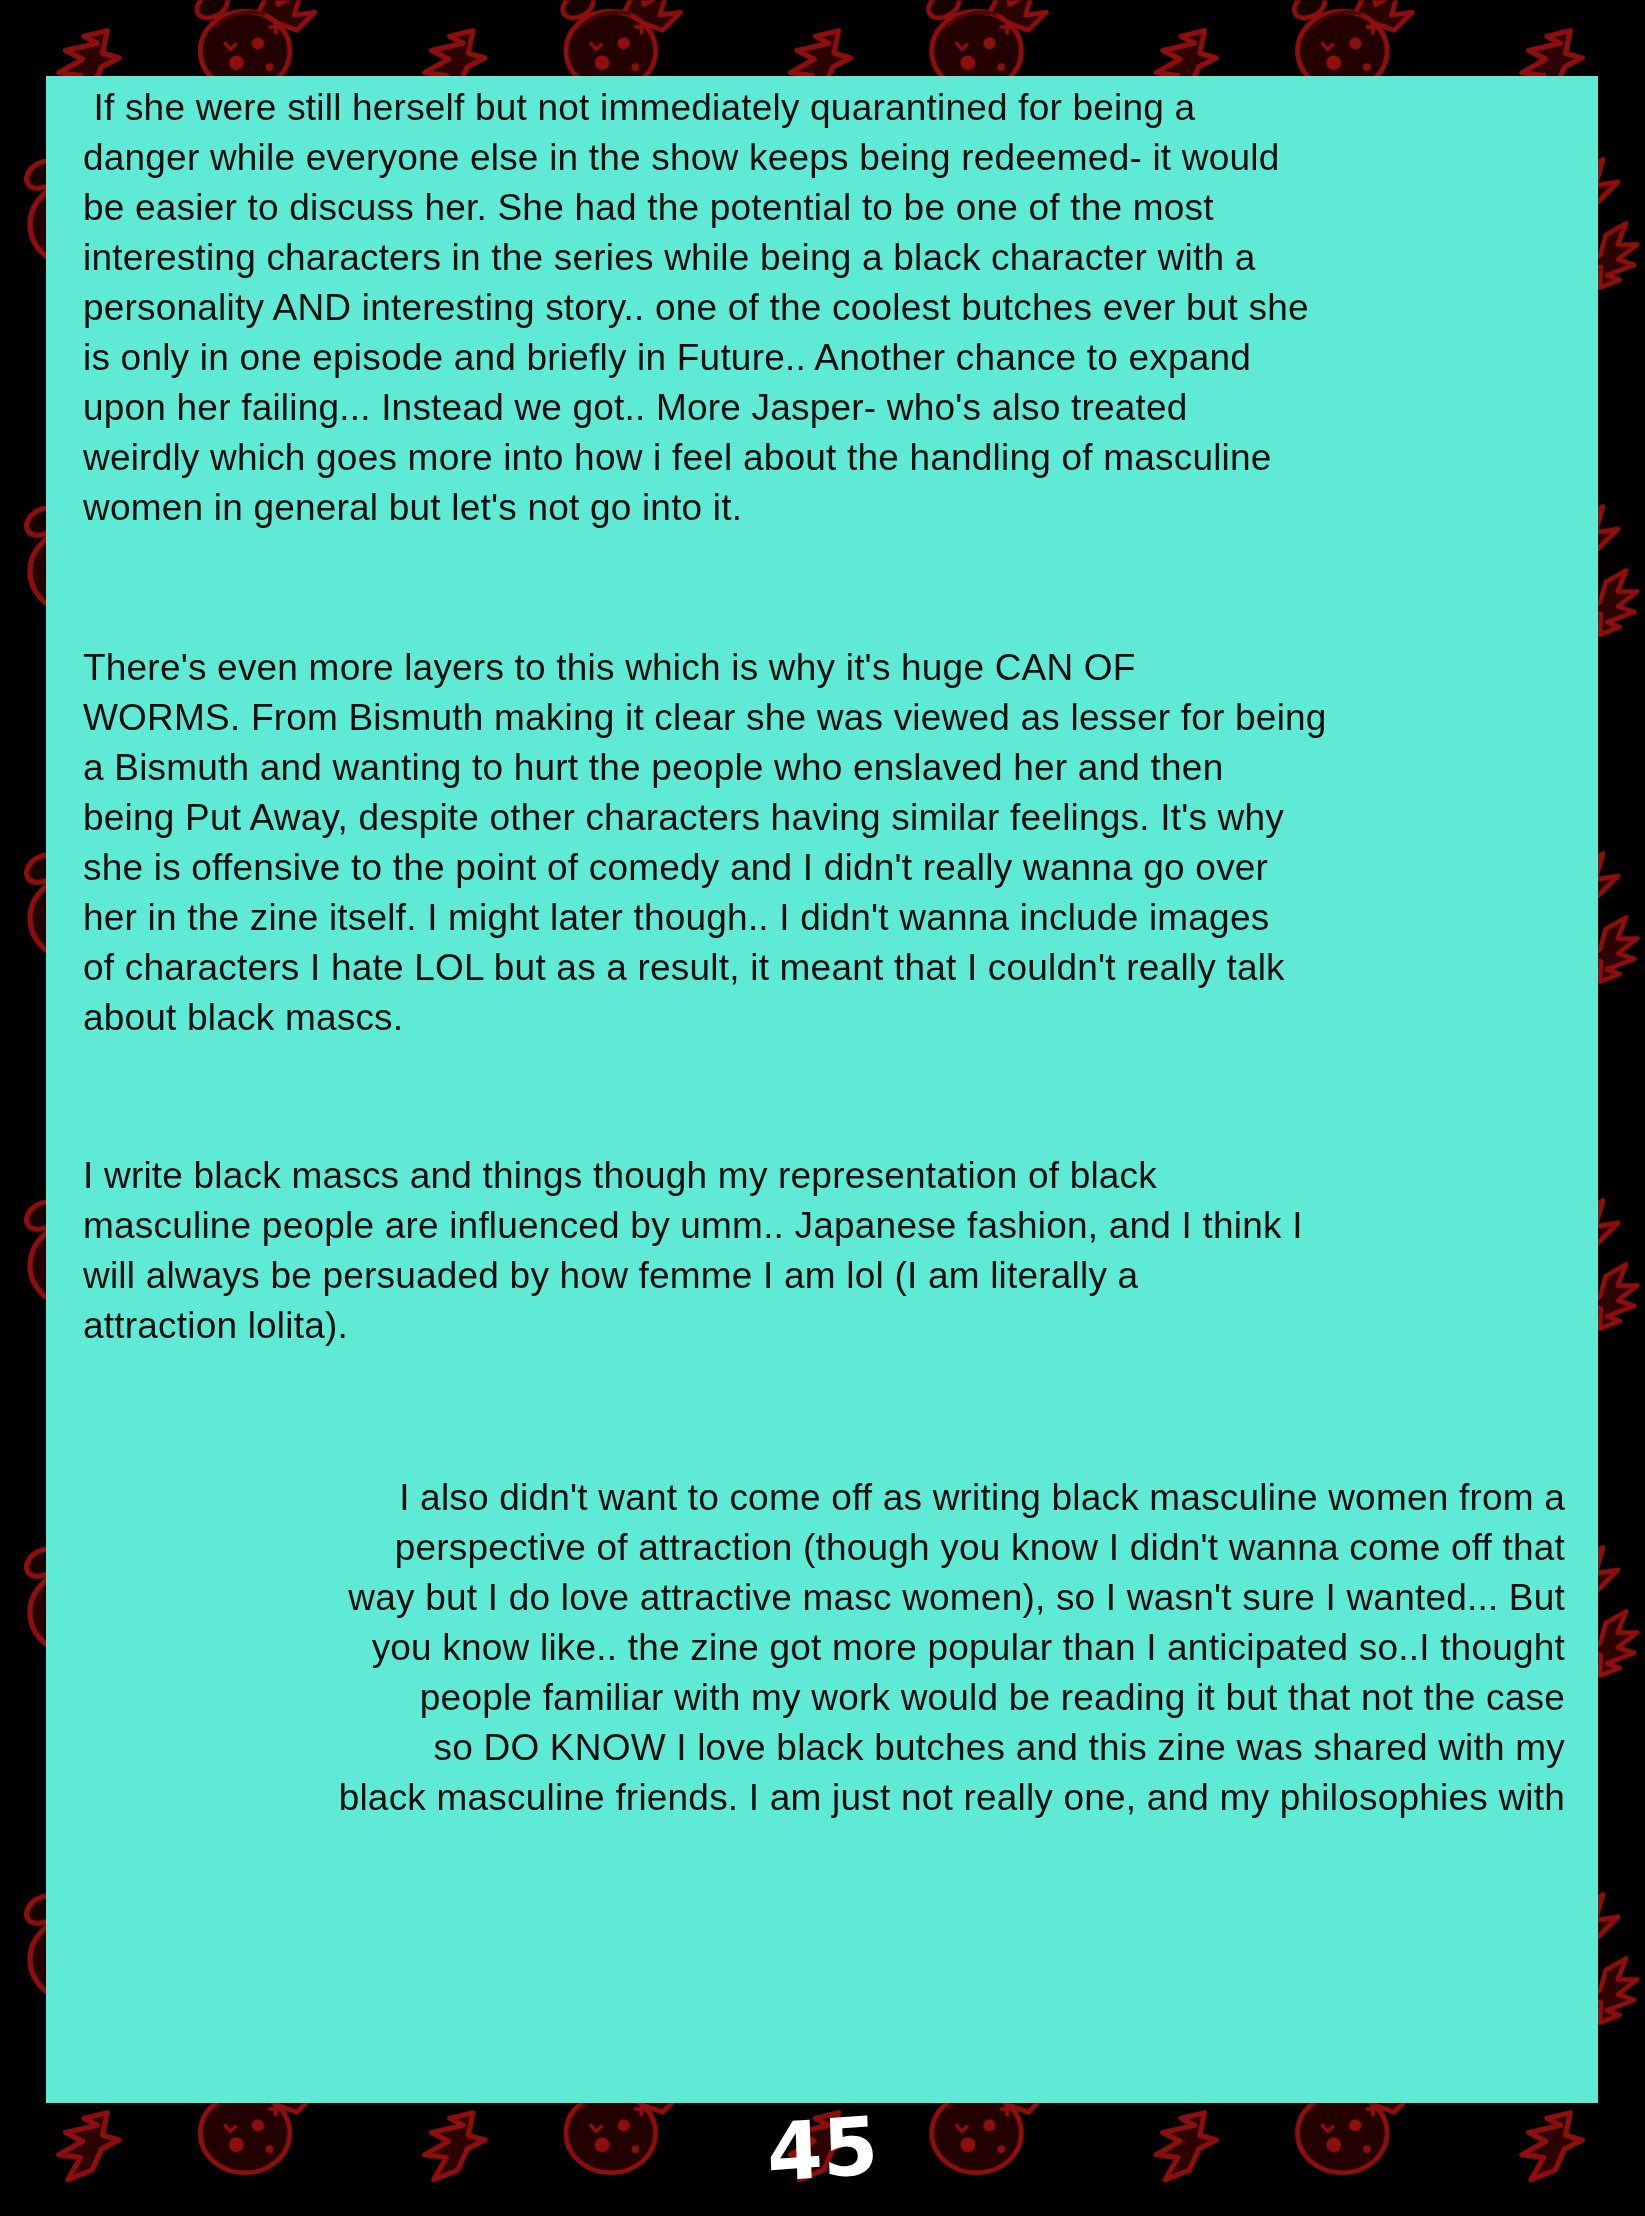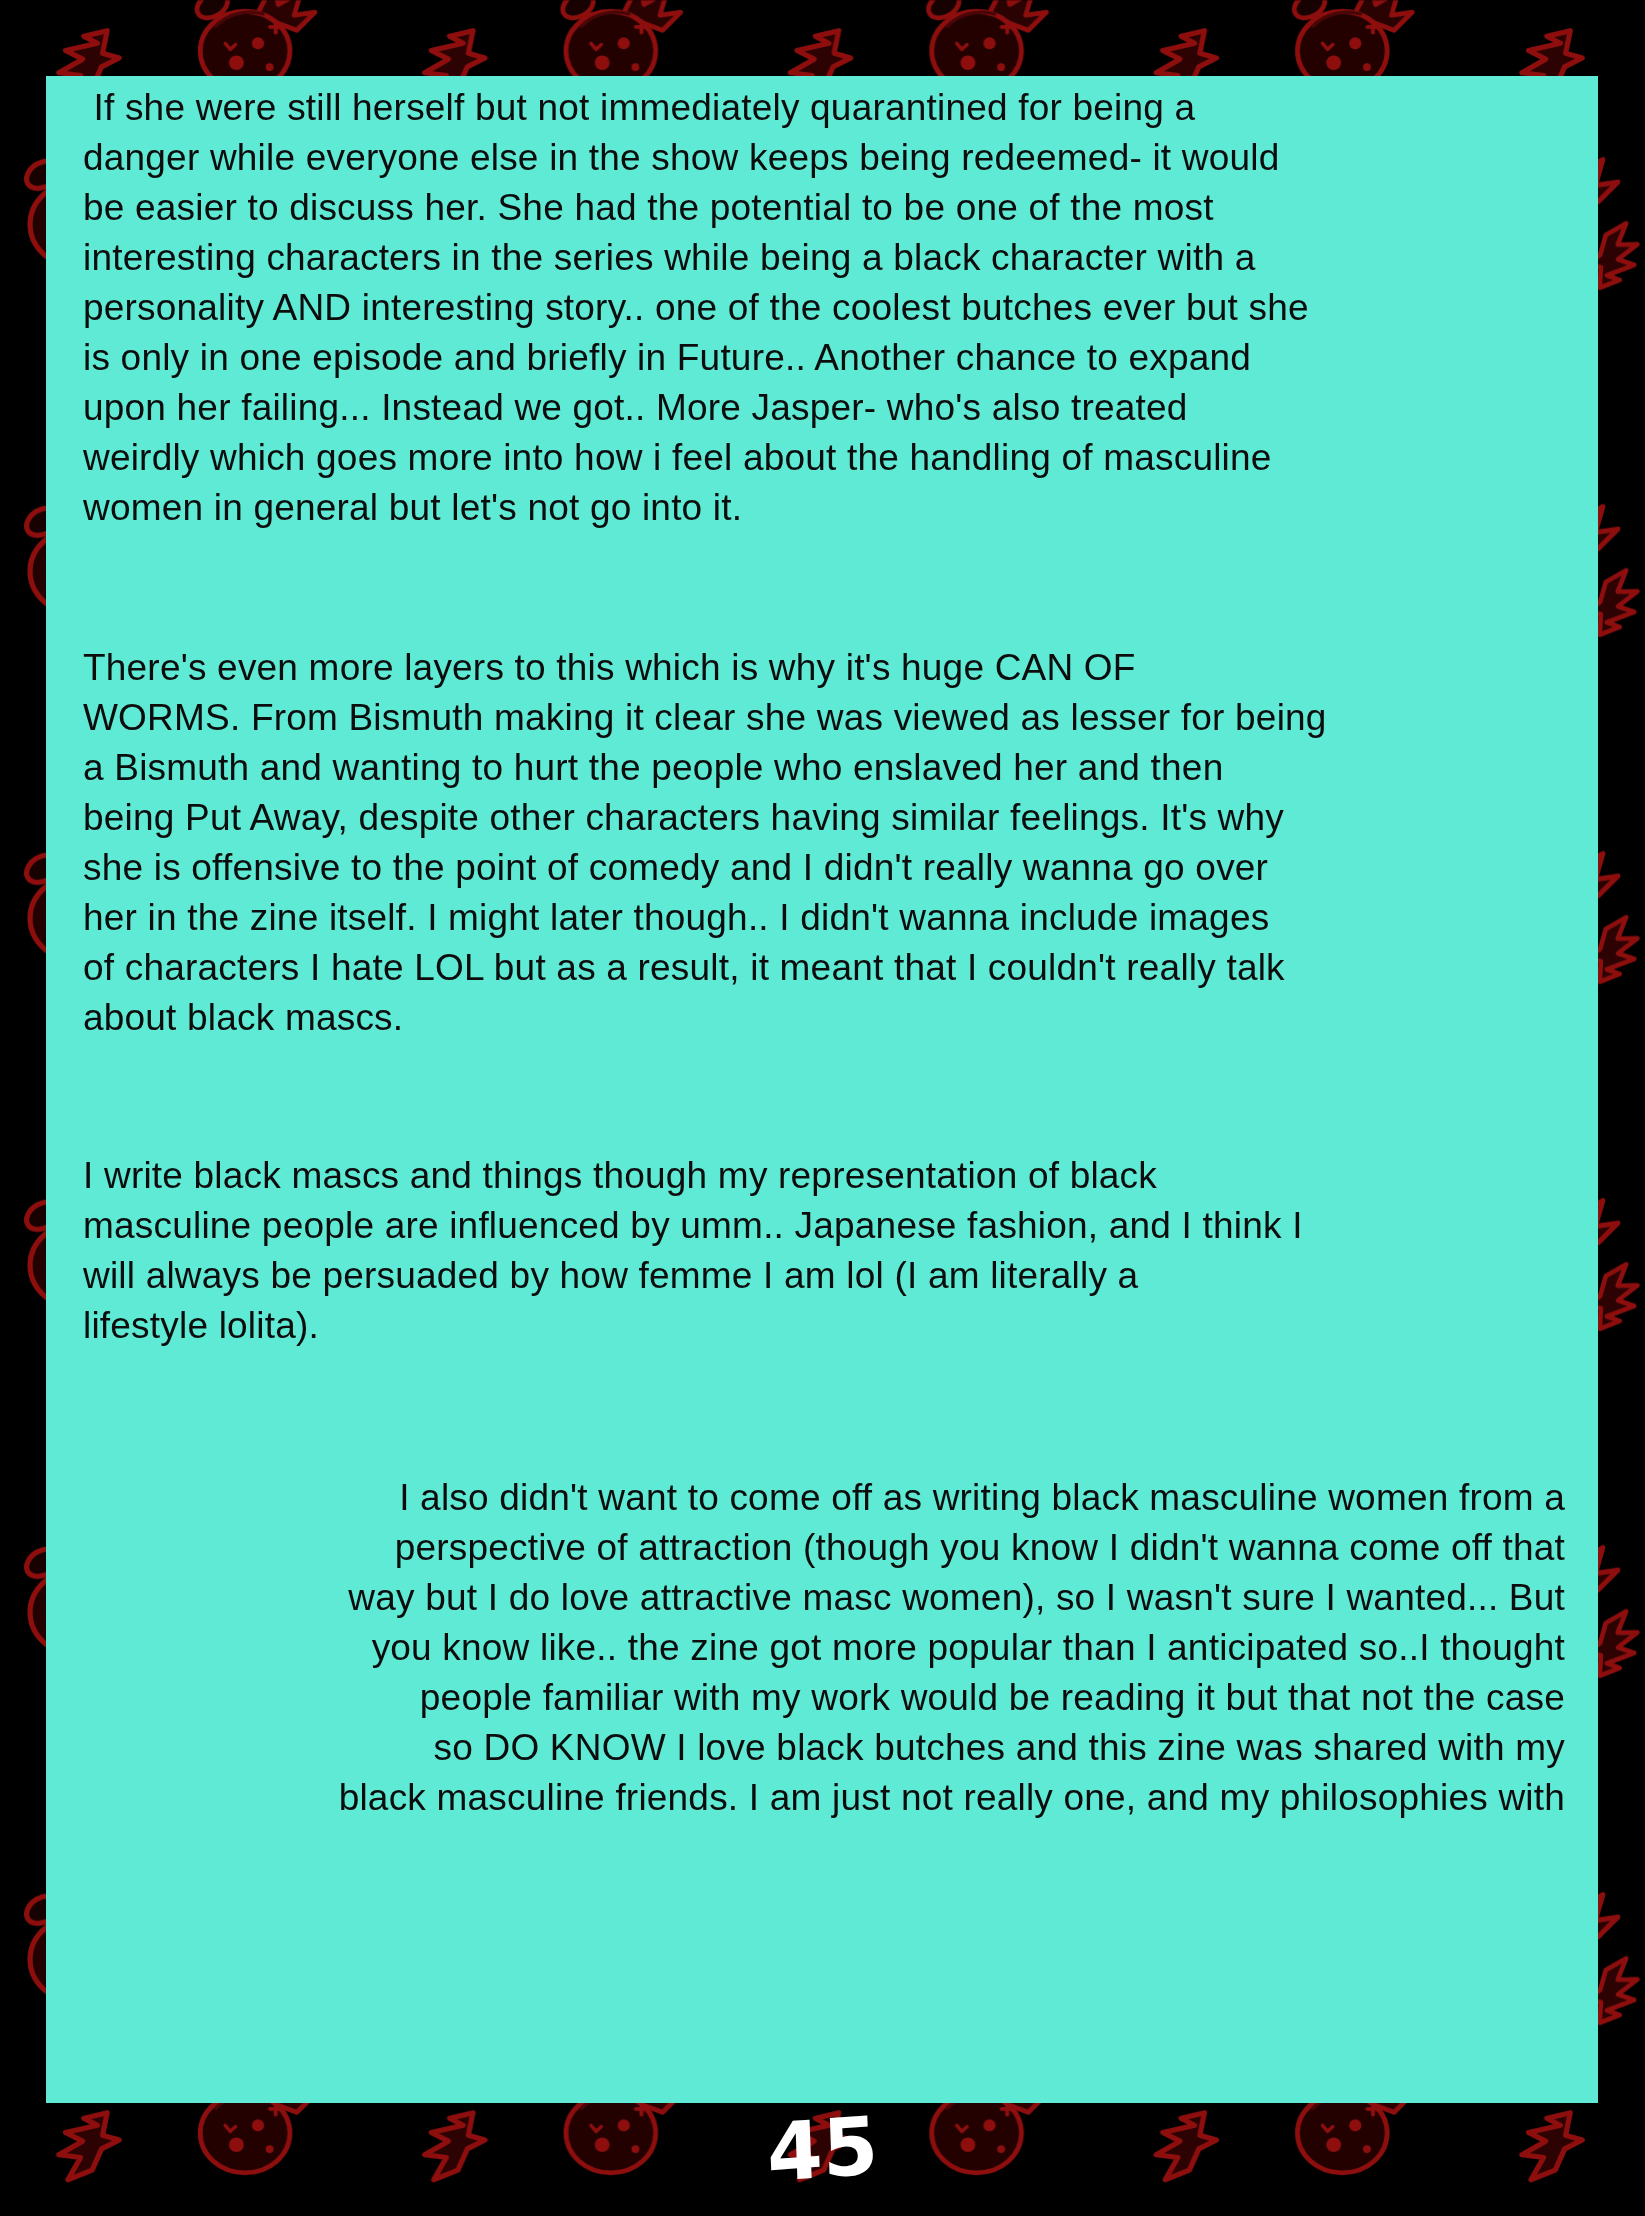--- a/index.html
+++ b/index.html
@@ -104,21 +104,21 @@
     <span class="line">she is offensive to the point of comedy and I didn't really wanna go over</span>
     <span class="line">her in the zine itself. I might later though.. I didn't wanna include images</span>
     <span class="line">of characters I hate LOL but as a result, it meant that I couldn't really talk</span>
     <span class="line">about black mascs.</span>
   </p>
 
   <p class="para para-3">
     <span class="line">I write black mascs and things though my representation of black</span>
     <span class="line">masculine people are influenced by umm.. Japanese fashion, and I think I</span>
     <span class="line">will always be persuaded by how femme I am lol (I am literally a</span>
-    <span class="line">lifestyle lolita).</span>
+    <span class="line">attraction lolita).</span>
   </p>
 
   <p class="para para-4">
     <span class="line">I also didn't want to come off as writing black masculine women from a</span>
     <span class="line">perspective of attraction (though you know I didn't wanna come off that</span>
     <span class="line">way but I do love attractive masc women), so I wasn't sure I wanted... But</span>
     <span class="line">you know like.. the zine got more popular than I anticipated so..I thought</span>
     <span class="line">people familiar with my work would be reading it but that not the case</span>
     <span class="line">so DO KNOW I love black butches and this zine was shared with my</span>
     <span class="line">black masculine friends. I am just not really one, and my philosophies with</span>

